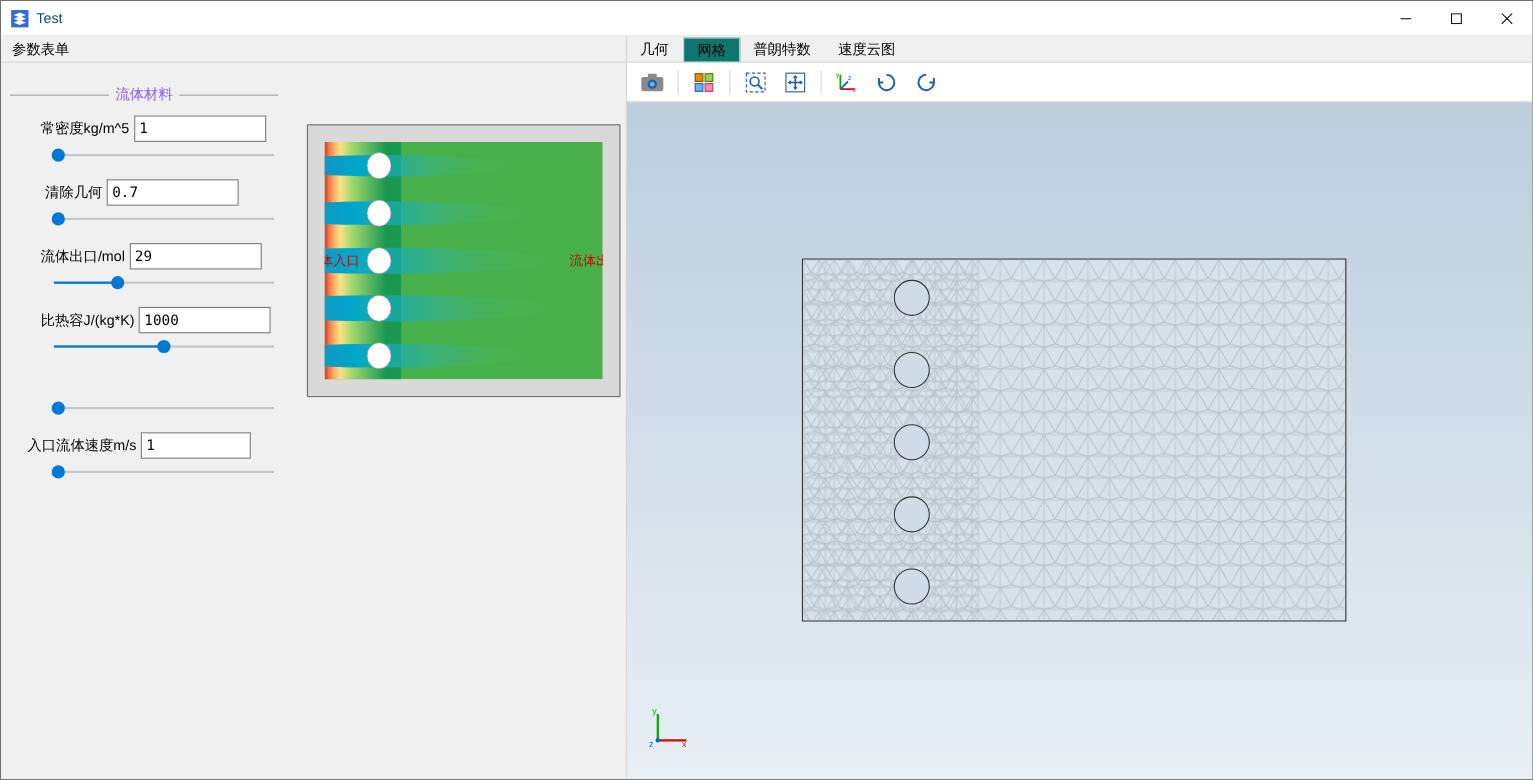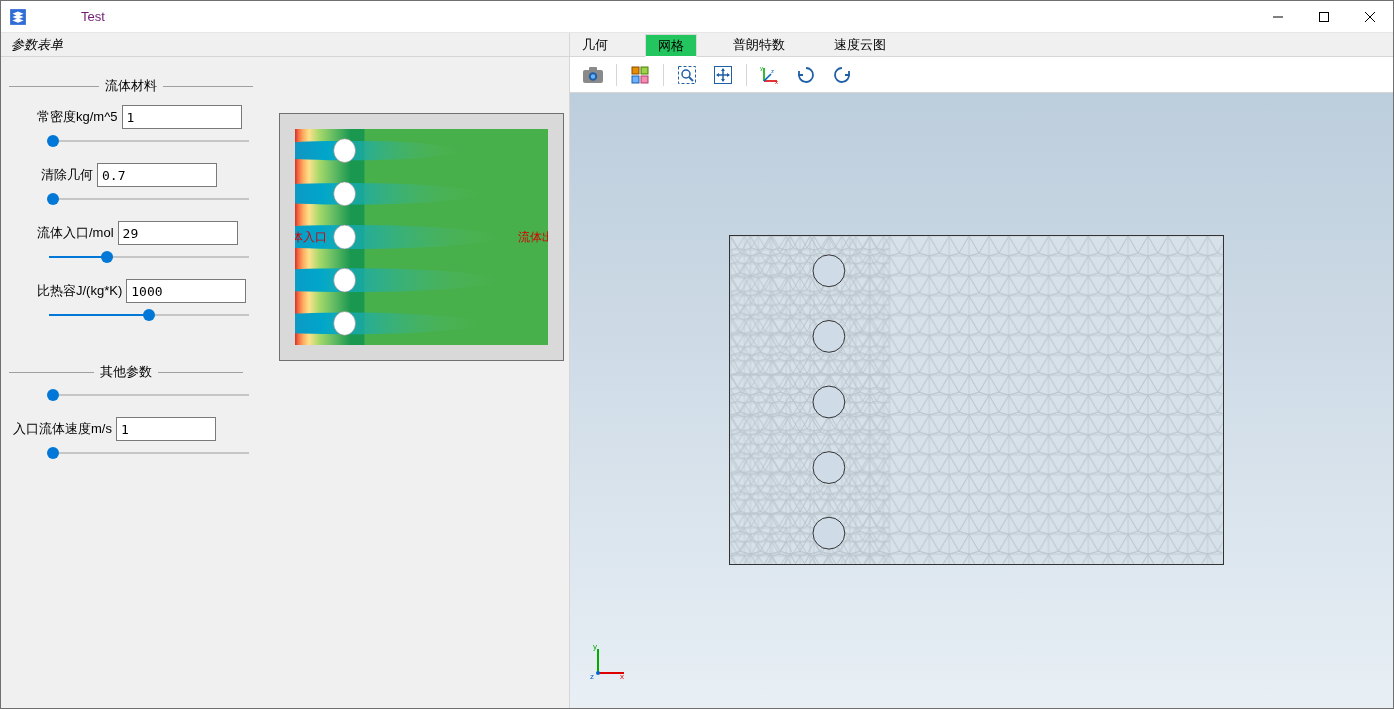--- a/index.html
+++ b/index.html
@@ -1,39 +1,39 @@
 <!DOCTYPE html>
 <html><head>
 <meta charset="utf-8">
 <style>
   * { box-sizing: border-box; }
   body { margin:0; font-family: "Segoe UI", "Microsoft YaHei", sans-serif; font-size:13px; color:#000; background:#fff; }
   .window { width:1394px; height:709px; border:1px solid #707070; background:#f0f0f0; display:flex; flex-direction:column; }
   
   .titlebar { height:32px; background:#fff; display:flex; align-items:center; border-bottom:1px solid #e6e6e6; }
   .titlebar .app-icon { width:18px; height:18px; margin:0 6px 0 8px; display:flex; align-items:center; justify-content:center; }
-  .titlebar .title { font-size:13px; color:#701a75;margin-left:48px; }
+  .titlebar .title { font-size:13px; color:#0c4a6e; }
   .titlebar .spacer { flex:1; }
   .win-btn { width:46px; height:32px; display:flex; align-items:center; justify-content:center; color:#000; }
   
   .menubar { height:24px; background:#f0f0f0; border-bottom:1px solid #d6d6d6; display:flex; align-items:stretch; }
   .menubar-item { padding:3px 10px; font-size:13px; cursor:default; display:flex; align-items:center; }
   
   .tabs { height:24px; display:flex; align-items:stretch; border-bottom:1px solid #d6d6d6; background:#f0f0f0; }
   .tab { padding:3px 12px; font-size:13px; cursor:default; display:flex; align-items:center; border-right:1px solid transparent; }
-  .tab.active { background:#22c55e; border:1px solid #d9d9d9; border-bottom:1px solid #fff; position:relative; top:1px; }
+  .tab.active { background:#0f766e; border:1px solid #d9d9d9; border-bottom:1px solid #fff; position:relative; top:1px; }
   
   .client { flex:1; display:flex; overflow:hidden; }
   .left-panel { width:569px; background:#f0f0f0; border-right:1px solid #d6d6d6; position:relative; }
   .right-panel { flex:1; display:flex; flex-direction:column; background:#f0f0f0; }
   
   .groupbox { position:relative; margin:10px 8px; }
   .group-title-row { display:flex; align-items:center; margin:6px 0 6px 0; }
   .group-line { flex:1; border-top:1px solid #a0a0a0; }
-  .group-title { padding:0 6px; font-size:13px; color:#000000; }
+  .group-title { padding:0 6px; font-size:13px; color:#8b5cf6; }
   
   .field { display:flex; align-items:center; margin:10px 0 0 28px; }
   .field label { text-align:right; font-size:13px; margin-right:4px; white-space:nowrap; }
   .field input[type=text] { width:120px; height:24px; border:1px solid #7a7a7a; font-family:Consolas,monospace; font-size:13px; padding:2px 4px; background:#fff; }
   .slider-wrap { margin:4px 0 14px 40px; width:200px; position:relative; height:16px; }
   .slider-track { position:absolute; top:7px; left:0; right:0; height:2px; background:#c6c6c6; }
   .slider-fill { position:absolute; top:7px; left:0; height:2px; background:#0178d7; }
   .slider-thumb { position:absolute; top:2px; width:12px; height:12px; border-radius:50%; background:#0178d7; transform:translateX(-50%); }
   
   .preview-box { position:absolute; left:278px; top:56px; width:285px; height:248px; background:#d9d9d9; border:1px solid #707070; padding:15px; }
@@ -49,21 +49,21 @@
   .view-toolbar { height:36px; background:#fff; border-bottom:1px solid #d6d6d6; display:flex; align-items:center; padding:0 6px; gap:2px; }
   .tool-btn { width:34px; height:30px; display:flex; align-items:center; justify-content:center; border:1px solid transparent; }
   .tool-sep { width:1px; height:22px; background:#d6d6d6; margin:0 4px; }
   
   .viewport { flex:1; position:relative; background:linear-gradient(to bottom, #bccddc 0%, #e8eff5 100%); }
   .mesh-rect { position:absolute; left:159px; top:142px; width:495px; height:330px; border:1px solid #333; overflow:hidden; }
   .mesh-rect svg { width:100%; height:100%; display:block; }
   .axis-gizmo { position:absolute; left:20px; bottom:24px; }
   
   .topstrip { display:flex; height:24px; }
-  .topstrip .leftmenu { width:569px;font-style:italic; }
+  .topstrip .leftmenu { width:569px; }
 </style>
 </head>
 <body>
 
 <div class="window">
 
   <div class="titlebar">
     <span class="app-icon">
       <svg viewBox="0 0 16 16">
           <rect x="1" y="1" width="14" height="14" fill="#2f6cd6"></rect>
@@ -87,21 +87,21 @@
           <line x1="0" y1="0" x2="10" y2="10" stroke="currentColor" stroke-width="1"></line>
           <line x1="10" y1="0" x2="0" y2="10" stroke="currentColor" stroke-width="1"></line>
         </svg>
       </div>
   </div>
 
   <div class="topstrip">
     <div class="menubar leftmenu" style="border-right:1px solid #d6d6d6;">
       <div class="menubar-item">参数表单</div>
     </div>
-    <div class="tabs" style="flex:1;gap:24px;">
+    <div class="tabs" style="flex:1;">
       <div class="tab">几何</div>
       <div class="tab active">网格</div>
       <div class="tab">普朗特数</div>
       <div class="tab">速度云图</div>
     </div>
   </div>
 
   <div class="client">
 
     <div class="left-panel">
@@ -127,21 +127,21 @@
           <label style="width:56px">清除几何</label>
           <input type="text" value="0.7" style="">
         </div>
         <div class="slider-wrap">
           <div class="slider-track"></div>
             <div class="slider-fill" style="width:2%"></div>
             <div class="slider-thumb" style="left:2%"></div>
         </div>
 
         <div class="field">
-          <label>流体入口/mol</label>
+          <label>流体出口/mol</label>
           <input type="text" value="29" style="">
         </div>
         <div class="slider-wrap">
           <div class="slider-track"></div>
             <div class="slider-fill" style="width:29%"></div>
             <div class="slider-thumb" style="left:29%"></div>
         </div>
 
         <div class="field">
           <label>比热容J/(kg*K)</label>
@@ -192,33 +192,28 @@
               <circle cx="50" cy="140" r="11"></circle>
               <circle cx="50" cy="180" r="11"></circle>
             </g>
           </svg>
           <span class="inlet-label">流体入口</span>
           <span class="outlet-label">流体出口</span>
         </div>
       </div>
 
       <div class="groupbox" style="margin-top:40px;">
-        <div class="group-title-row">
-          <div class="group-line" style="max-width:85px;"></div>
-          <div class="group-title">其他参数</div>
-          <div class="group-line" style="max-width:85px;"></div>
-        </div>
 
         <div class="slider-wrap">
           <div class="slider-track"></div>
             <div class="slider-fill" style="width:2%"></div>
             <div class="slider-thumb" style="left:2%"></div>
         </div>
 
-        <div class="field" style="margin-left:4px;">
+        <div class="field" style="margin-left:16px;">
           <label>入口流体速度m/s</label>
           <input type="text" style="width: 100px;" value="1">
         </div>
         <div class="slider-wrap">
           <div class="slider-track"></div>
             <div class="slider-fill" style="width:2%"></div>
             <div class="slider-thumb" style="left:2%"></div>
         </div>
       </div>
 

